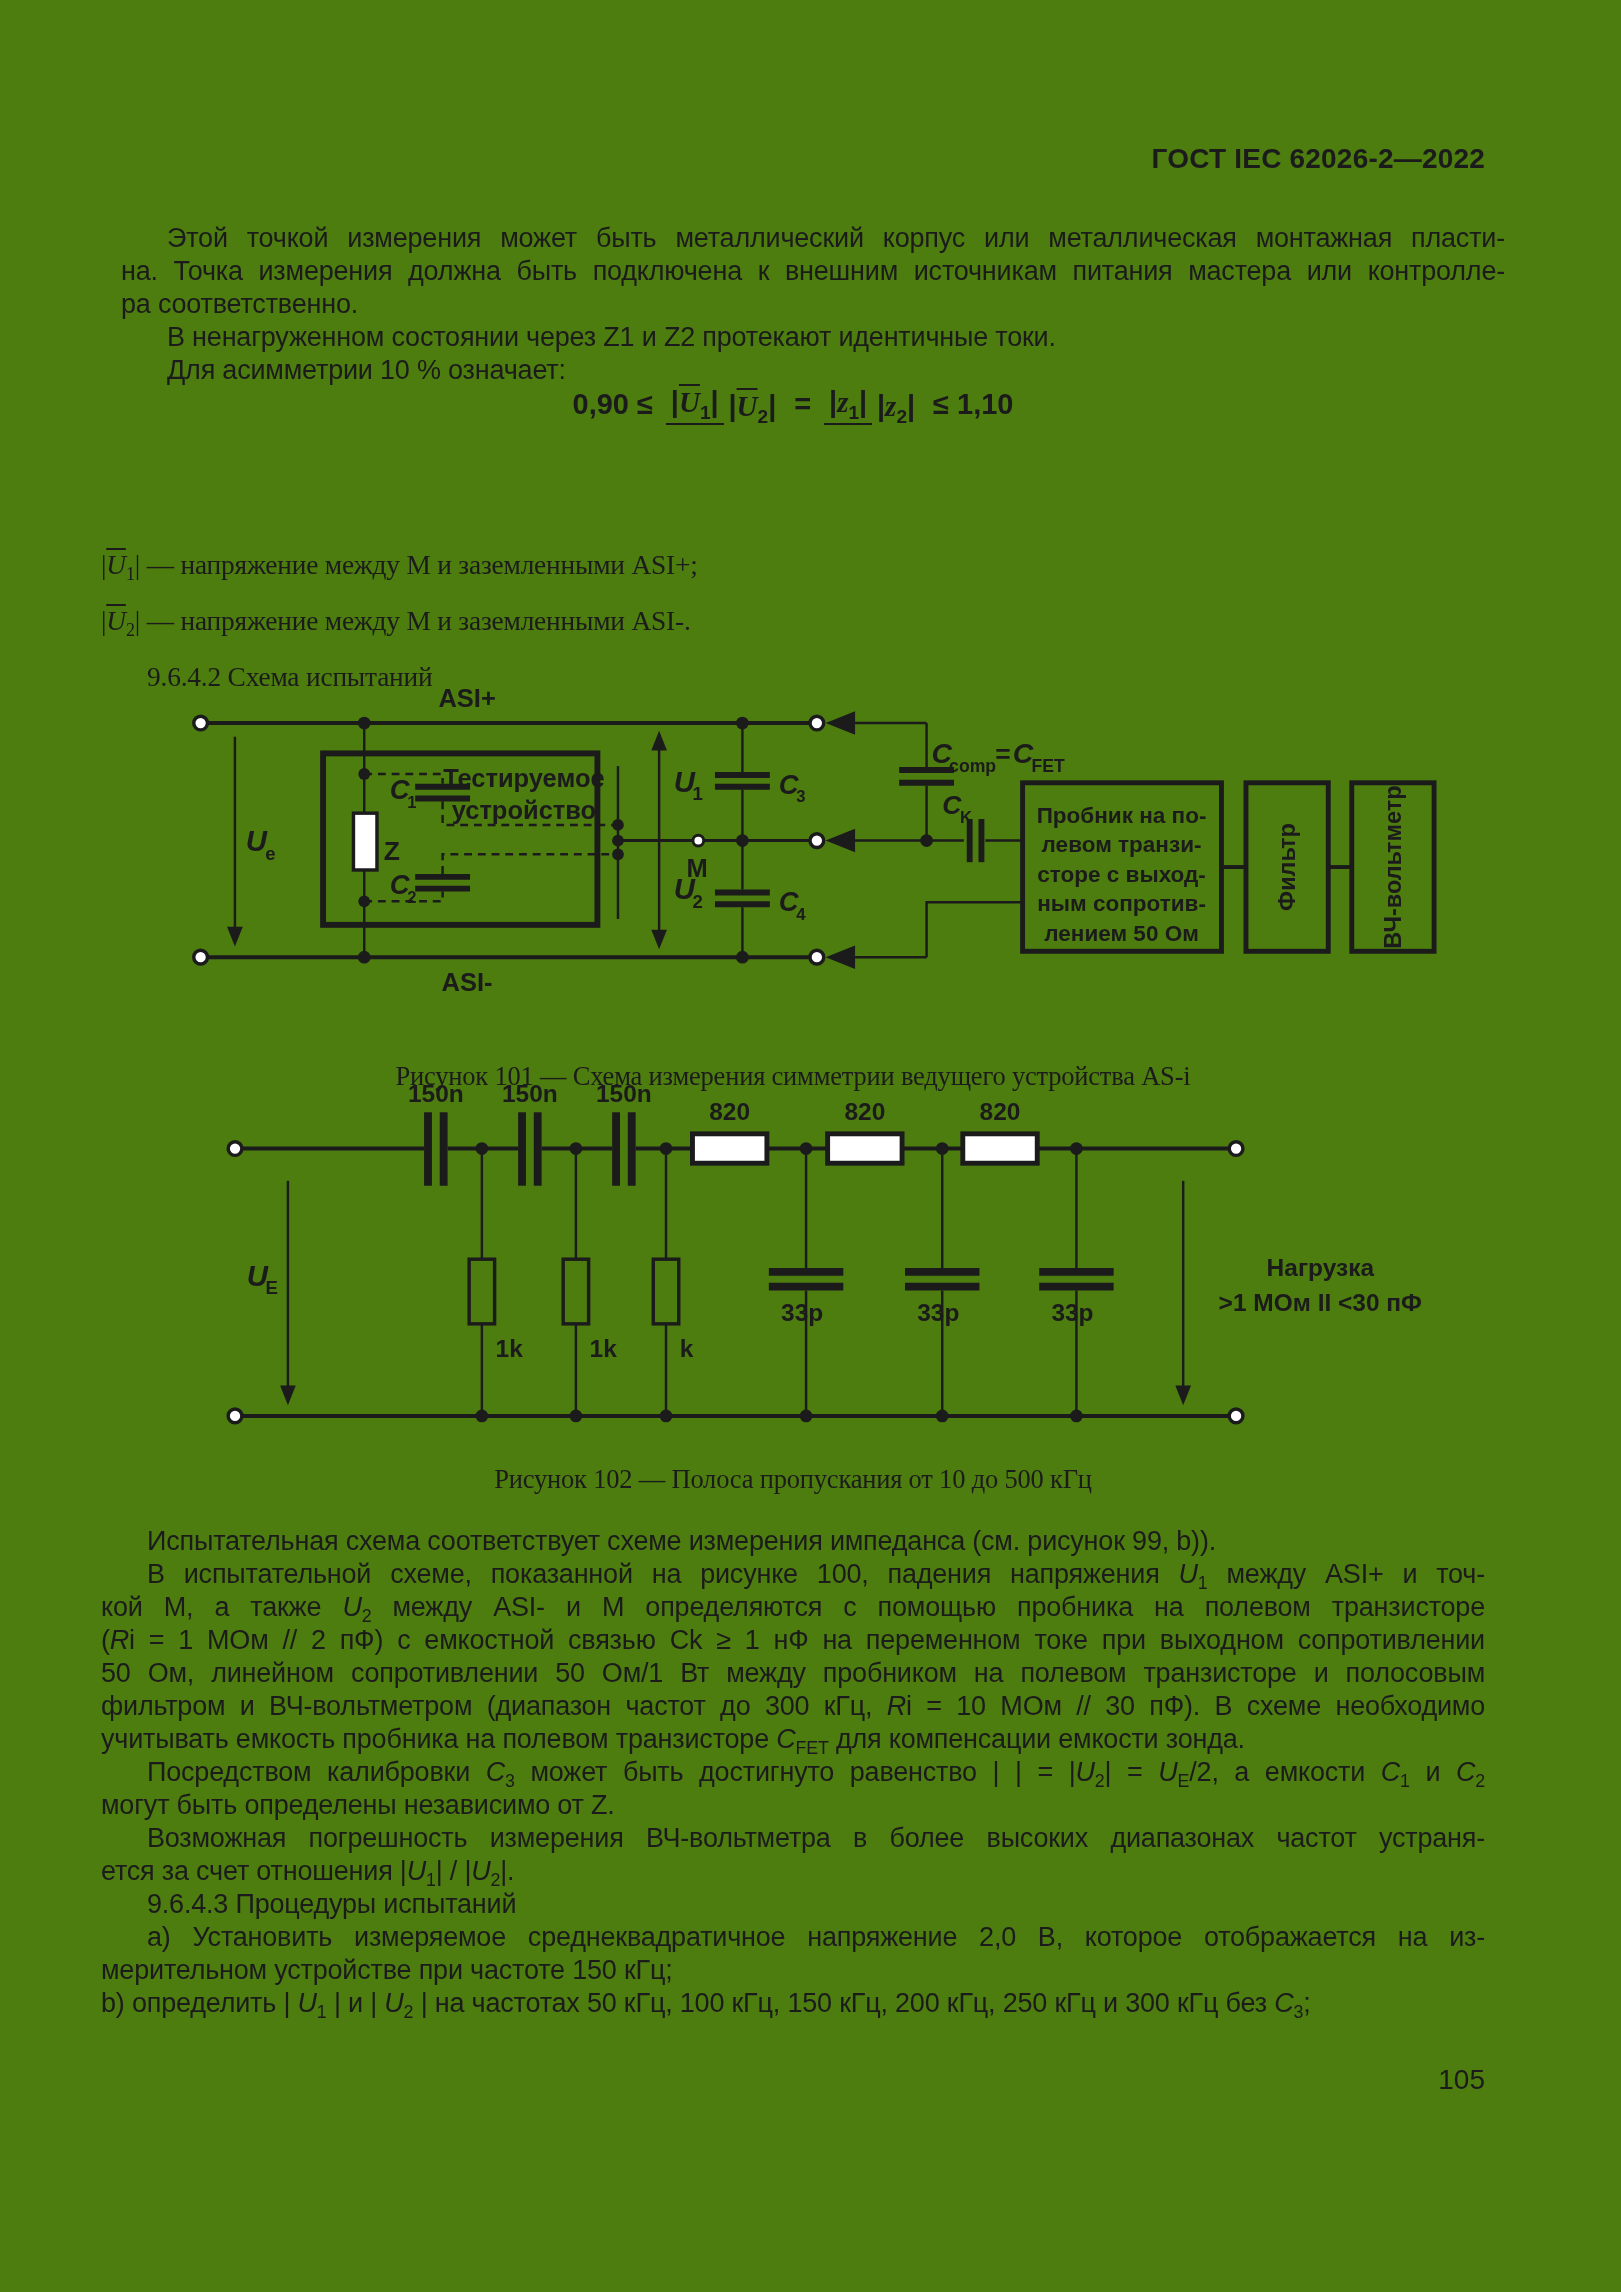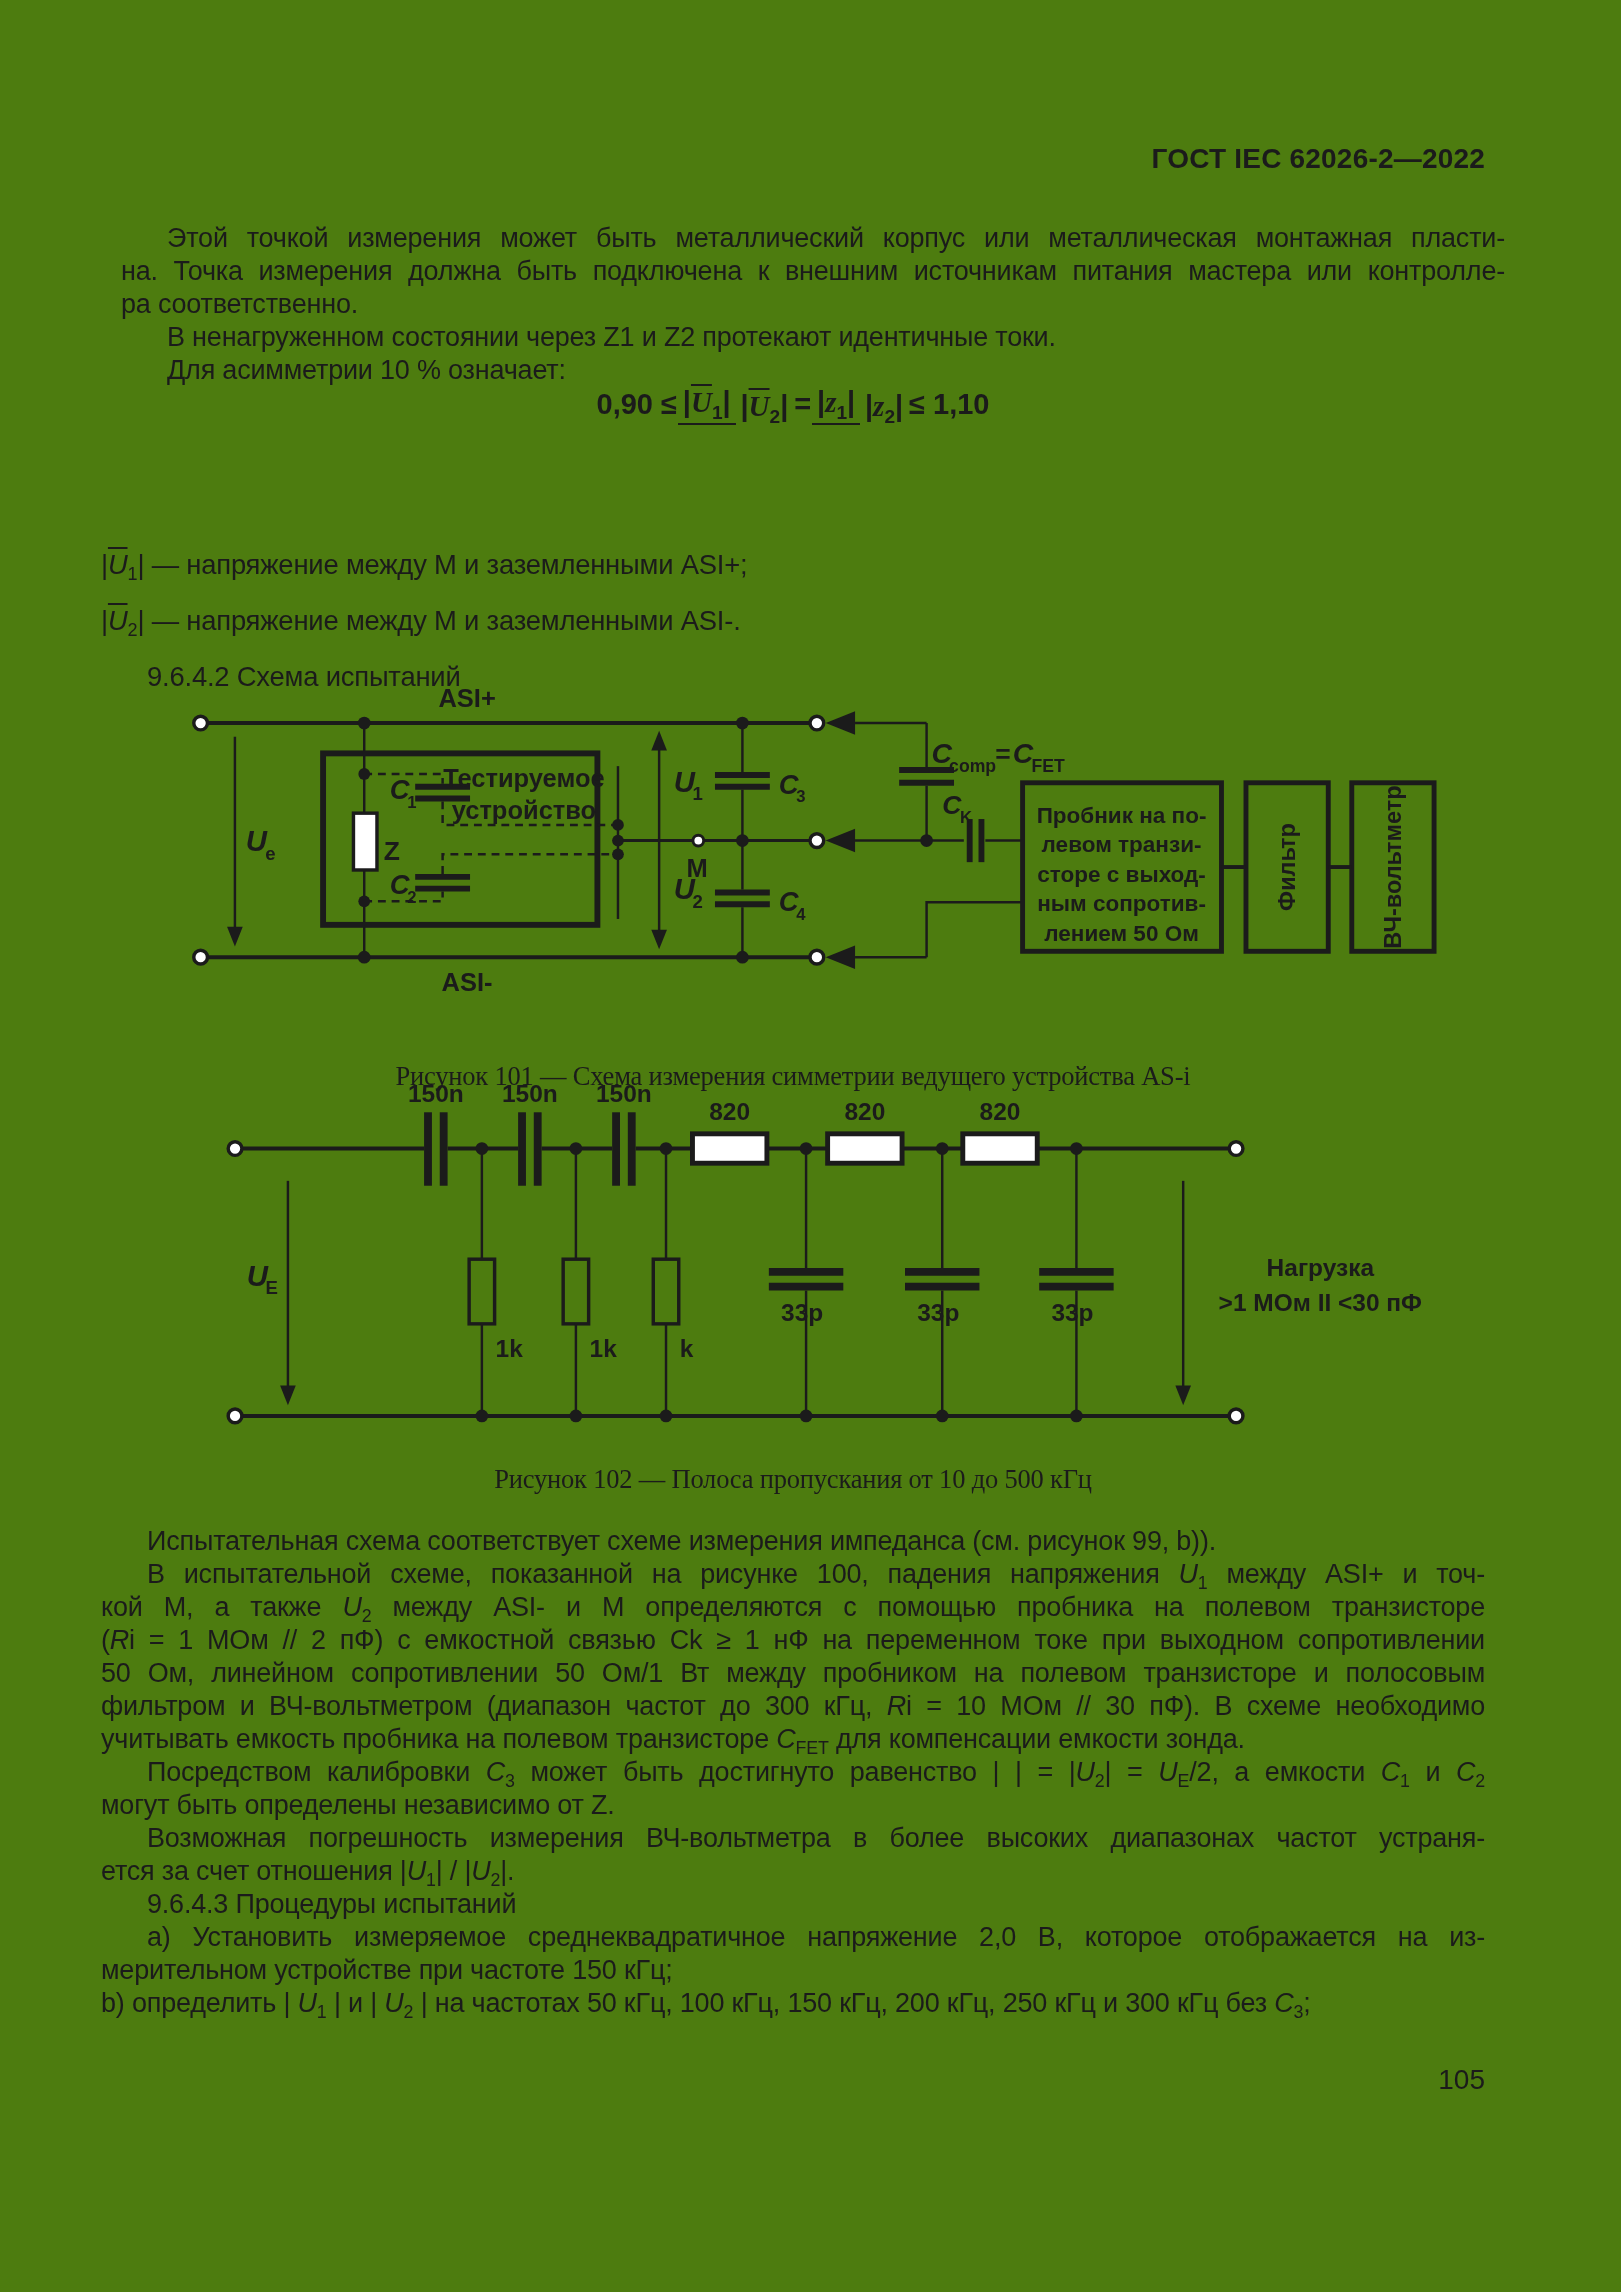--- a/index.html
+++ b/index.html
@@ -7,28 +7,28 @@
     position:relative;width:1621px;height:2293px;background:#4d7c0f;
     font-family:"Liberation Sans","DejaVu Sans",sans-serif;color:#1b1b1b;
     overflow:hidden;
   }
   .abs{position:absolute;}
   #hdr{top:143px;left:101px;width:1384px;text-align:right;font-size:28px;font-weight:700;letter-spacing:0.2px;}
   .blk{left:101px;width:1384px;}
   .tl{font-size:27px;line-height:33px;letter-spacing:-0.2px;white-space:normal;}
   .tl.j{text-align:justify;text-align-last:justify;}
   .tl.ind{text-indent:46px;}
-  .tl.df{line-height:56px;font-size:27.4px;}
+  .tl.df{line-height:56px;font-size:27.4px;font-family:Liberation Serif, serif;}
   #intro{top:222px;margin-left:20px;}
   #defs{top:537px;}
   #bodytext{top:1525px;}
   sub{font-size:66%;line-height:0;}
   .ov{text-decoration:overline;}
   
-  #formula{top:384px;left:101px;width:1384px;display:flex;justify-content:center;align-items:center;gap:1px;font-size:29px;font-weight:600;}
+  #formula{top:384px;left:101px;width:1384px;display:flex;justify-content:center;align-items:center;gap:13px;font-size:29px;font-weight:600;}
   #formula i{font-family:"Liberation Serif","DejaVu Serif",serif;font-weight:700;}
   .frac{display:inline-flex;flex-direction:row;align-items:center;}
   .frac .num{border-bottom:2.5px solid #1b1b1b;padding:2px 4.9px 3.9px;}
   .frac .den{padding:3.9px 4.9px 0;}
   .cap{left:101px;width:1384px;text-align:center;font-size:26.5px;letter-spacing:-0.2px;font-family:Liberation Serif, serif;}
   #cap101{top:1061px;}
   #cap102{top:1464px;}
   #pageno{top:2064px;left:101px;width:1384px;text-align:right;font-size:28px;}
   svg text{font-family:"Liberation Sans","DejaVu Sans",sans-serif;fill:#1b1b1b;}
   svg .it{font-style:italic;}

